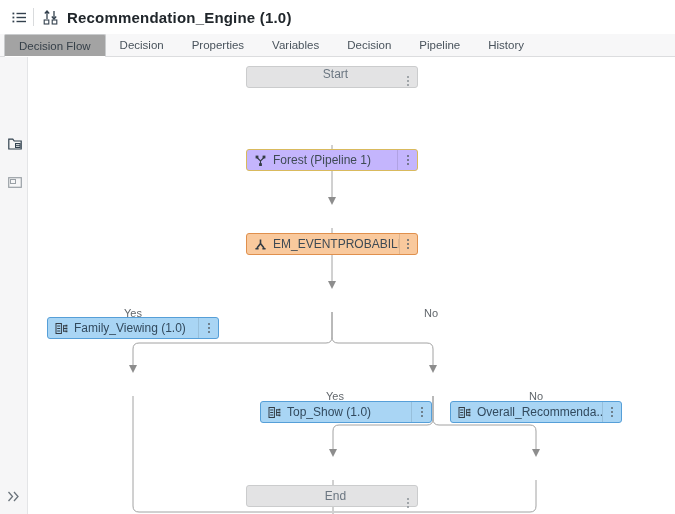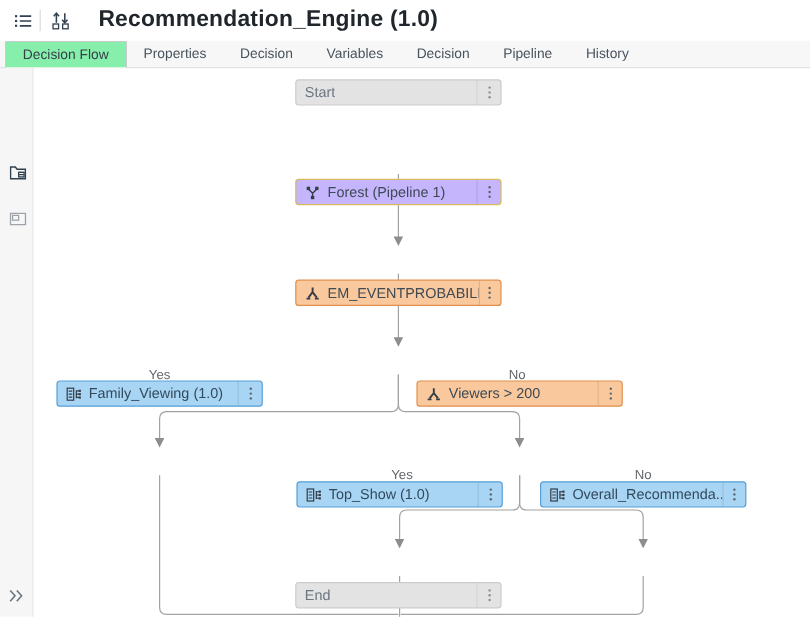--- a/index.html
+++ b/index.html
@@ -5,66 +5,66 @@
   * { margin:0; padding:0; box-sizing:border-box; }
   html,body { width:675px; height:514px; background:#fff; overflow:hidden;
     font-family:"Liberation Sans","DejaVu Sans",sans-serif; }
   .app { position:relative; width:675px; height:514px; background:#fff; }
 
   
   .header { height:34px; display:flex; align-items:center; padding-left:8px; background:#fff; }
   .hicon { display:inline-flex; align-items:center; justify-content:center;
     width:22px; height:22px; color:#33414e; }
   .hdivider { width:1px; height:18px; background:#d9dbdd; margin:0 5px 0 3px; }
-  .title { font-size:19px; font-weight:bold; color:#20262b; margin-left:21px; letter-spacing:.2px; }
+  .title { font-size:15px; font-weight:bold; color:#20262b; margin-left:6px; letter-spacing:.2px; }
 
   
   .tabbar { position:relative; height:23px; background:#f7f7f8; border-bottom:1px solid #dcdddf;
     display:flex; align-items:stretch; padding-left:4px; }
   .tab { display:flex; align-items:center; padding:0 14px; font-size:11.5px; color:#49535c;
     cursor:pointer; white-space:nowrap; }
-  .tab.active { background:#86efac; border:1px solid #c9cbcd; border-bottom:1px solid #fff;
+  .tab.active { background:#a3a3a3; border:1px solid #c9cbcd; border-bottom:1px solid #fff;
     margin-bottom:-1px; border-radius:2px 2px 0 0; color:#353f48; }
 
   
   .content { position:relative; display:flex; height:457px; }
   .sidebar { position:relative; width:28px; background:#f6f6f7; border-right:1px solid #e4e5e7; }
   .sicon { position:absolute; left:7px; width:15px; height:14px; display:flex;
     align-items:center; justify-content:center; }
   .sicon.one { top:79px; color:#31414e; }
   .sicon.two { top:118px; color:#9aa0a6; }
   .expand-btn { position:absolute; left:7px; bottom:12px; width:15px; height:12px;
     color:#6a737b; display:flex; align-items:center; cursor:pointer; }
 
   .canvas { position:relative; flex:1; background:#fff; }
   svg.edges { position:absolute; left:0; top:0; width:675px; height:514px; }
 
   
   .node { position:absolute; width:172px; height:22px; border-radius:3px;
     display:flex; align-items:center; padding:0 0 0 7px; font-size:12px; cursor:pointer; }
   .node .nicon { display:inline-flex; width:13px; height:13px; margin-right:6px; flex:none; color:#343c44; }
   .node .nlabel { white-space:nowrap; overflow:hidden; }
-  .node.terminal { background:#e3e3e4; border:1px solid #cbcccd; color:#6b7681; }
+  .node.terminal { background:#e3e3e4; border:1px solid #cbcccd; color:#6b7681;flex-direction:column; }
   .node.model    { background:#c4b5fd; border:1px solid #d9ba5d; color:#3e4a54; }
   .node.branch   { background:#f9c99d; border:1px solid #e0904d; color:#3e4a54; }
   .node.decision { background:#a9d5f4; border:1px solid #569fd8; color:#324a5e; }
   .kebab { margin-left:auto; align-self:stretch; width:20px; display:flex; align-items:center;
     justify-content:center; border-left:1px solid rgba(0,0,0,0.10); cursor:pointer; }
   .kebab i { display:block; width:2px; height:2px; border-radius:50%; background:#5d656d;
     box-shadow:0 4px 0 #5d656d, 0 8px 0 #5d656d; margin-top:-8px; }
   .node.terminal .kebab { border-left-color:rgba(0,0,0,0.07); }
   .node.terminal .kebab i { background:#8a9096; box-shadow:0 4px 0 #8a9096, 0 8px 0 #8a9096; }
 
   
   #n-start   { left:246px; top:66px;  }
   #n-forest  { left:246px; top:149px; }
   #n-em      { left:246px; top:233px; }
   #n-family  { left:47px;  top:317px; }
   #n-viewers { left:347px; top:317px; }
-  #n-top     { left:247px; top:401px; }
+  #n-top     { left:260px; top:401px; }
   #n-overall { left:450px; top:401px; }
   #n-end     { left:246px; top:485px;justify-content:center; }
 
   .edge-label { position:absolute; font-size:11px; color:#62676c; transform:translateX(-50%);margin-top:12px; }
   #lbl-em-yes      { left:133px; top:295px; }
   #lbl-em-no       { left:431px; top:295px; }
   #lbl-viewers-yes { left:335px; top:378px; }
   #lbl-viewers-no  { left:536px; top:378px; }
 </style>
 </head>
@@ -92,22 +92,22 @@
         <path d="M8.8,7.5 L11,10 L13.2,7.5" fill="none"></path>
         <rect x="1.2" y="11" width="4.6" height="4" stroke-width="1.1"></rect>
         <rect x="9.2" y="11" width="4.6" height="4" stroke-width="1.1"></rect>
       </svg>
     </span>
     <span class="title">Recommendation_Engine (1.0)</span>
   </div>
 
   <div class="tabbar">
     <div class="tab active">Decision Flow</div>
+    <div class="tab">Decision</div>
     <div class="tab">Properties</div>
-    <div class="tab">Decision</div>
     <div class="tab">Variables</div>
     <div class="tab">Decision</div>
     <div class="tab">Pipeline</div>
     <div class="tab">History</div>
   </div>
 
   <div class="content">
 
     <div class="sidebar">
       <span class="sicon one">
@@ -201,32 +201,20 @@
         <rect x="10.6" y="5.6" width="1.8" height="1.8" fill="currentColor" stroke="none"></rect>
         <rect x="10.6" y="8.4" width="1.8" height="1.8" fill="currentColor" stroke="none"></rect>
       </svg>
     </span>
     <span class="nlabel">Family_Viewing (1.0)</span>
     <span class="kebab">
         <i></i>
       </span>
   </div>
 
-  <div class="node branch" id="n-viewers">
-    <span class="nicon">
-      <svg width="13" height="13" viewBox="0 0 13 13" fill="none" stroke="currentColor" stroke-width="1.6">
-        <path d="M6.5,1.5 V5.5 M6.5,5.5 L3,10 M6.5,5.5 L10,10"></path>
-        <path d="M1.4,10.8 H4.6 M8.4,10.8 H11.6" stroke-width="1.4"></path>
-      </svg>
-    </span>
-    <span class="nlabel">Viewers &gt; 200</span>
-    <span class="kebab">
-        <i></i>
-      </span>
-  </div>
 
   <div class="node decision" id="n-top">
     <span class="nicon">
       <svg width="13" height="13" viewBox="0 0 13 13" fill="none" stroke="currentColor" stroke-width="1">
         <rect x="1" y="1.5" width="5.4" height="10"></rect>
         <line x1="2.2" y1="4" x2="5.2" y2="4"></line>
         <line x1="2.2" y1="6.5" x2="5.2" y2="6.5"></line>
         <line x1="2.2" y1="9" x2="5.2" y2="9"></line>
         <path d="M8.6,3.2 V9.8 M8.6,3.8 H11 M8.6,6.5 H11 M8.6,9.2 H11"></path>
         <rect x="10.6" y="2.8" width="1.8" height="1.8" fill="currentColor" stroke="none"></rect>

